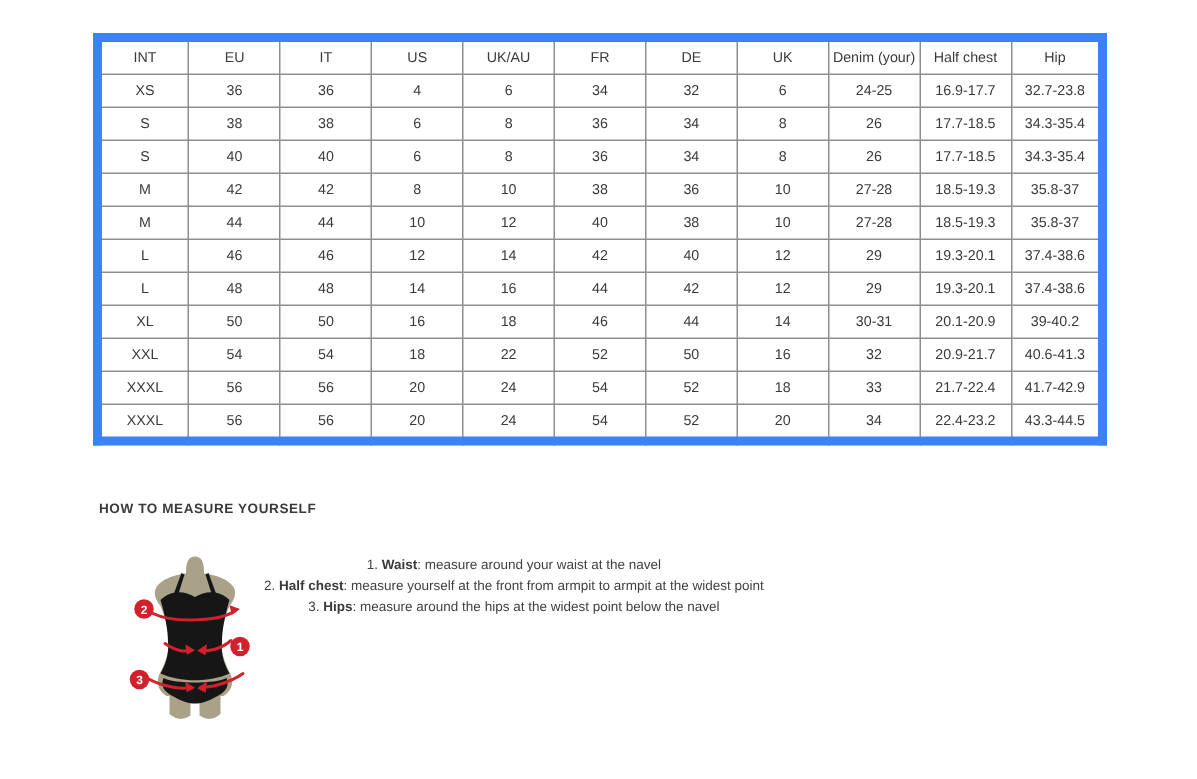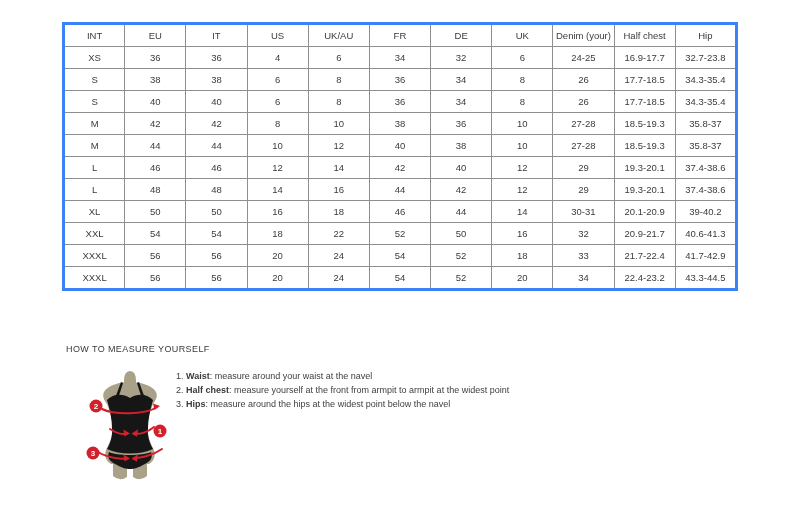--- a/index.html
+++ b/index.html
@@ -13,60 +13,61 @@
   }
   .size-chart-wrap {
     position: absolute;
     left: 62px; top: 22px;
     width: 676px;
   }
   table.size-chart {
     width: 100%;
     border-collapse: collapse;
     table-layout: fixed;
-    border: 3px solid #3b82f6;
+    border: 6px solid #3b82f6;
     padding-left: 36px;
   }
   table.size-chart th, table.size-chart td {
     border: 1px solid #8e8e8e;
     height: 21px;
     padding: 0 1px;
     text-align: center;
     vertical-align: middle;
     font-size: 9.5px;
     font-weight: 400;
     color: #3b3b3b;
     white-space: nowrap;
     overflow: hidden;
   }
   .measure-heading {
     position: absolute;
-    left: 66px; top: 344px;
+    left: 66px; top: 334px;
     font-size: 9px;
-    font-weight: 400;
+    font-weight: 700;
     letter-spacing: 0.4px;
     color: #3a3a3a;
   }
   .mannequin-figure {
     position: absolute;
     left: 80px; top: 368px;
     width: 105px; height: 118px;
   }
   .measure-list {
     position: absolute;
     left: 176px; top: 372px;
     list-style: none;
     margin: 0; padding: 0;
     font-size: 9px;
     color: #414141;
   }
   .measure-list li {
     line-height: 9px;
     margin-bottom: 5px;
     white-space: nowrap;
+    text-align: center;
   }
   .measure-list .lbl { font-weight: 700; color: #3a3a3a; }
   svg text.badge-num {
     font-family: "Liberation Sans", sans-serif;
     font-size: 8px;
     font-weight: 700;
     fill: #ffffff;
     text-anchor: middle;
   }
 </style>

